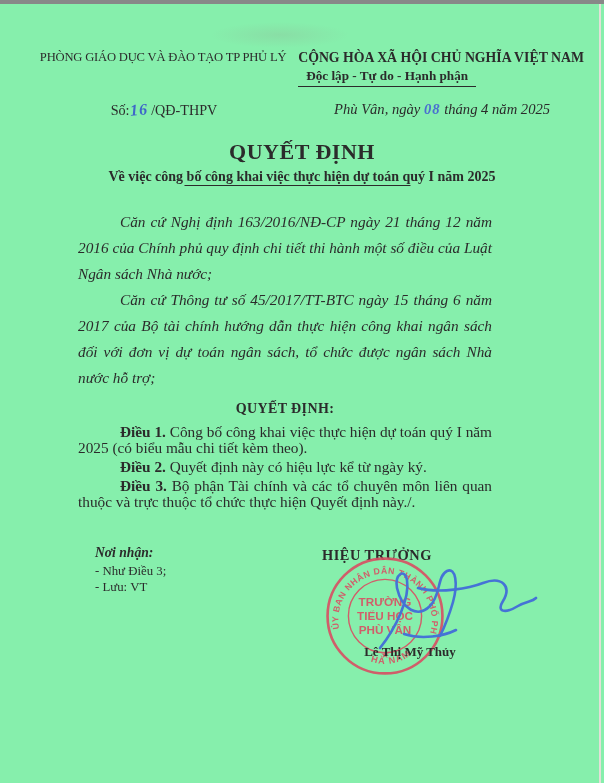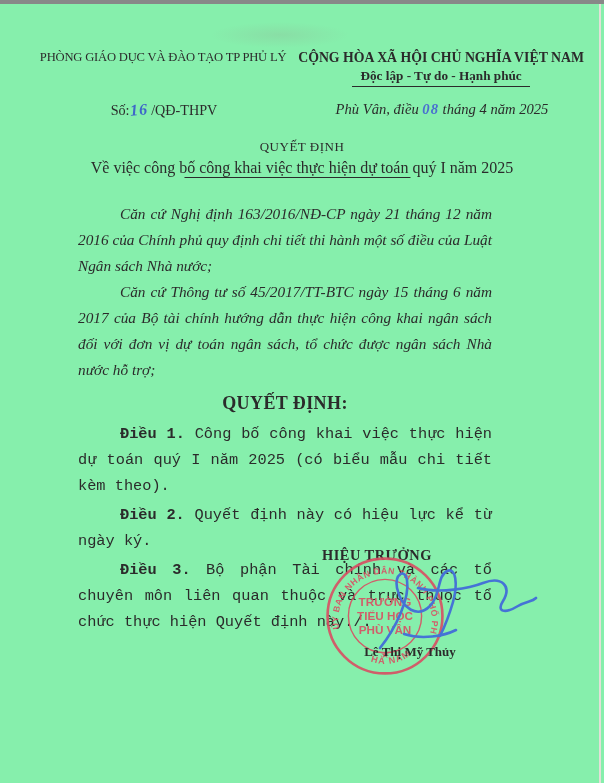--- a/index.html
+++ b/index.html
@@ -16,42 +16,42 @@
   .scan-edge { position:absolute; top:0; bottom:0; right:3px; width:2px; background:#e3e0d8; }
   .scan-smudge { position:absolute; top:18px; left:210px; width:140px; height:26px;
     background:radial-gradient(ellipse at center, rgba(150,145,135,0.18), rgba(150,145,135,0) 70%); }
 
   
   .header { display:flex; padding:46px 20px 0 28px; }
   .header-left { width:272px; text-align:center; }
   .org-line1 { font-size:12.6px; letter-spacing:-0.2px; white-space:nowrap; }
   .org-line2 { font-size:13.6px; font-weight:bold; margin-top:2px; position:relative; white-space:nowrap; }
   .org-underline { position:absolute; left:50%; transform:translateX(-50%); bottom:-2px; width:148px; height:1.3px; background:#2b2b2b; }
-  .header-right { flex:1; text-align:center; }
+  .header-right { flex:1; text-align:left; }
   .nat-line1 { font-size:13.8px; font-weight:bold; white-space:nowrap; }
   .nat-line2 { display:inline-block; font-size:13.2px; font-weight:bold; margin-top:2px;
     border-bottom:1.4px solid #2b2b2b; padding:0 8px 2px; }
 
   .header-row2 { display:flex; padding:14px 20px 0 28px; }
   .doc-number { width:272px; text-align:center; font-size:14.2px; }
   .hand-blue { color:#3f66c9; font-style:italic; font-weight:bold; display:inline-block; transform:rotate(-5deg); font-size:16px; letter-spacing:1px; }
   .date-line { flex:1; text-align:center; font-style:italic; font-size:14.6px; }
   .hand-day { color:#4a6fd0; font-weight:bold; letter-spacing:1px; }
 
   
   .title-block { text-align:center; margin-top:20px; }
-  .title-main { font-size:13px; font-weight:normal; letter-spacing:0.5px; }
-  .title-sub { font-size:16px; font-weight:normal; margin-top:4px; position:relative; }
+  .title-main { font-size:22px; font-weight:bold; letter-spacing:0.5px; }
+  .title-sub { font-size:14px; font-weight:bold; margin-top:4px; position:relative; }
   .sub-underline { position:absolute; left:50%; transform:translateX(-52%); bottom:-1px; width:226px; height:1.4px; background:#2b2b2b; }
 
   
   .content { padding:24px 112px 0 78px; }
   .recital { font-style:italic; font-size:15.3px; line-height:26px; text-align:justify; text-indent:42px; }
-  .decision-heading { text-align:center; font-weight:bold; font-size:18px; margin:10px 0 7px; letter-spacing:0.4px; }
-  .article { font-size:15.3px; line-height:26px; text-align:justify; text-indent:42px; margin-bottom:3px;font-family:Liberation Mono, monospace; }
+  .decision-heading { text-align:center; font-weight:bold; font-size:14px; margin:10px 0 7px; letter-spacing:0.4px; }
+  .article { font-size:15.3px; line-height:16px; text-align:justify; text-indent:42px; margin-bottom:3px; }
   .article b { font-weight:bold; }
 
   
   .recipients { position:absolute; left:95px; top:541px; font-size:12.8px; line-height:16px; }
   .recipients-heading { font-weight:bold; font-style:italic; font-size:13.6px; margin-bottom:2px; }
   .signer-title { position:absolute; left:322px; top:543px; width:176px; 
     font-weight:bold; font-size:14.4px; letter-spacing:0.5px; z-index:1; }
   .stamp-wrap { position:absolute; left:324px; top:551px; width:122px; height:122px; z-index:2; opacity:0.9; }
   .signature-wrap { position:absolute; left:352px; top:552px; width:190px; height:104px; z-index:3; }
   .signer-name { position:absolute; left:322px; top:640px; width:176px; text-align:center;
@@ -63,30 +63,30 @@
 <div class="page">
   <div class="scan-smudge"></div>
   <div class="scan-edge"></div>
 
   <div class="header">
     <div class="header-left">
       <div class="org-line1">PHÒNG GIÁO DỤC VÀ ĐÀO TẠO TP PHỦ LÝ</div>
     </div>
     <div class="header-right">
       <div class="nat-line1">CỘNG HÒA XÃ HỘI CHỦ NGHĨA VIỆT NAM</div>
-      <div class="nat-line2">Độc lập - Tự do - Hạnh phúc</div>
+      <div class="nat-line2">Độc lập - Tự do - Hạnh phận</div>
     </div>
   </div>
 
   <div class="header-row2">
     <div class="doc-number">
       <span>Số:</span><span class="hand-blue">16</span> <span>/QĐ-THPV</span>
     </div>
     <div class="date-line">
-      <span>Phù Vân, điều</span>
+      <span>Phù Vân, ngày</span>
       <span class="hand-day">08</span>
       <span>tháng 4 năm 2025</span>
     </div>
   </div>
 
   <div class="title-block">
     <div class="title-main">QUYẾT ĐỊNH</div>
     <div class="title-sub">
       <span>Về việc công bố công khai việc thực hiện dự toán quý I năm 2025</span>
       <span class="sub-underline"></span>
@@ -97,20 +97,25 @@
     <p class="recital">Căn cứ Nghị định 163/2016/NĐ-CP ngày 21 tháng 12 năm 2016 của Chính phủ quy định chi tiết thi hành một số điều của Luật Ngân sách Nhà nước;</p>
     <p class="recital">Căn cứ Thông tư số 45/2017/TT-BTC ngày 15 tháng 6 năm 2017 của Bộ tài chính hướng dẫn thực hiện công khai ngân sách đối với đơn vị dự toán ngân sách, tổ chức được ngân sách Nhà nước hỗ trợ;</p>
 
     <div class="decision-heading">QUYẾT ĐỊNH:</div>
 
     <p class="article"><b>Điều 1.</b> <span>Công bố công khai việc thực hiện dự toán quý I năm 2025 (có biểu mẫu chi tiết kèm theo).</span></p>
     <p class="article"><b>Điều 2.</b> <span>Quyết định này có hiệu lực kể từ ngày ký.</span></p>
     <p class="article"><b>Điều 3.</b> <span>Bộ phận Tài chính và các tổ chuyên môn liên quan thuộc và trực thuộc tổ chức thực hiện Quyết định này./.</span></p>
   </div>
 
+  <div class="recipients">
+    <div class="recipients-heading">Nơi nhận:</div>
+    <div>- Như Điều 3;</div>
+    <div>- Lưu: VT</div>
+  </div>
 
   <div class="signer-title">HIỆU TRƯỞNG</div>
 
   <div class="stamp-wrap">
     <svg viewBox="0 0 120 120" width="122" height="122">
       <defs>
         <path id="arcTop" d="M 15.5,76 A 46,46 0 1 1 104.5,76" fill="none"></path>
         <path id="arcBottom" d="M 26,89 A 41,41 0 0 0 94,89" fill="none"></path>
       </defs>
       <circle cx="60" cy="60" r="56.5" fill="none" stroke="#d94f63" stroke-width="2.6"></circle>

